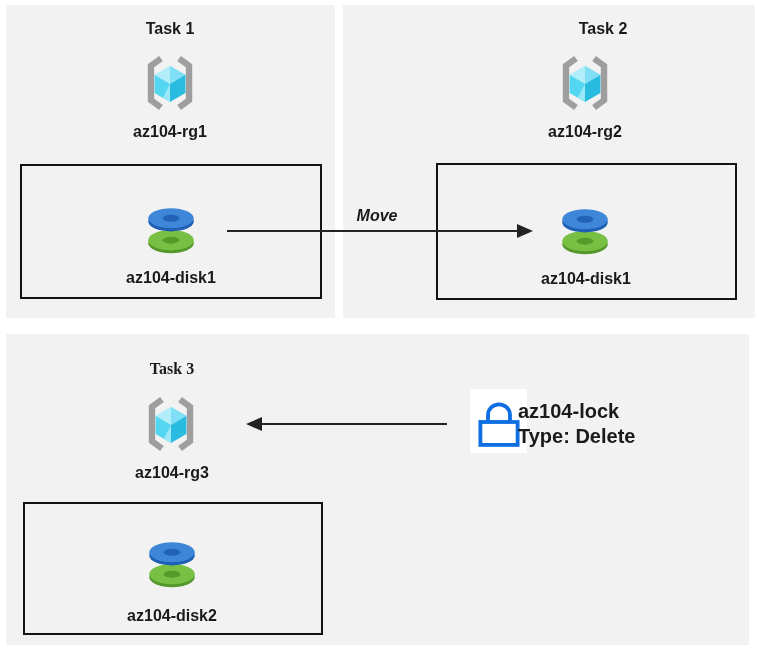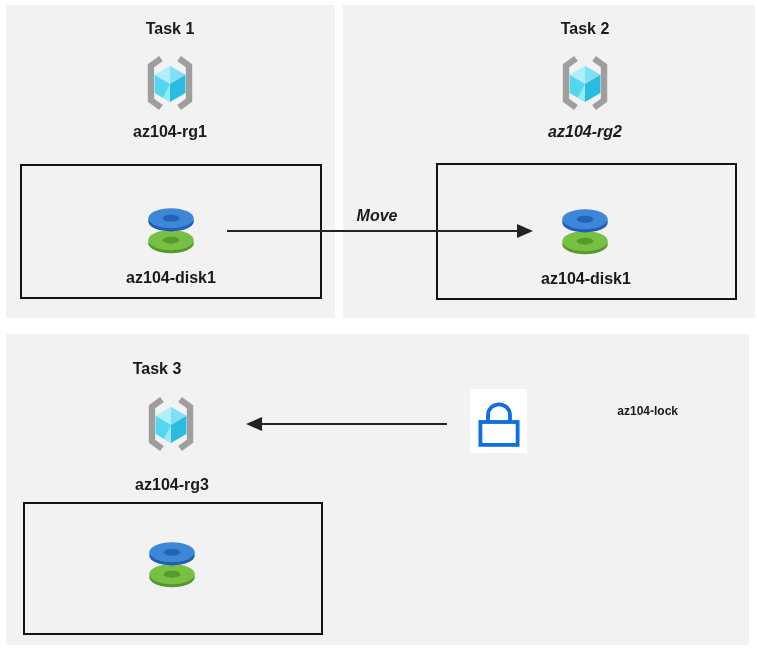--- a/index.html
+++ b/index.html
@@ -8,21 +8,21 @@
     font-family:"Liberation Sans",sans-serif;color:#1a1a1a;overflow:hidden;
   }
   .panel{position:absolute;background:#f2f2f2;}
   .resource-box{position:absolute;border:2px solid #141414;box-sizing:border-box;}
   .lbl{position:absolute;font-size:16px;font-weight:700;text-align:center;line-height:19px;white-space:nowrap;}
   .icon{position:absolute;}
   .arrow-line{position:absolute;height:2px;background:#232323;}
   .arrow-head-right{position:absolute;width:0;height:0;border-top:7px solid transparent;border-bottom:7px solid transparent;border-left:16px solid #232323;}
   .arrow-head-left{position:absolute;width:0;height:0;border-top:7px solid transparent;border-bottom:7px solid transparent;border-right:16px solid #232323;}
   .lock-plate{position:absolute;background:#ffffff;}
-  .lock-text{position:absolute;font-size:12px;font-weight:700;text-align:right;line-height:25px;white-space:nowrap;}
+  .lock-text{position:absolute;font-size:20px;font-weight:700;text-align:left;line-height:25px;white-space:nowrap;}
 </style>
 </head>
 <body>
 
 <svg width="0" height="0" style="position:absolute">
   <defs>
 
     <g id="rg-icon">
       <path d="M22 6 L11 14 L11 52 L22 60" fill="none" stroke="#9e9e9e" stroke-width="7"></path>
       <path d="M42 6 L53 14 L53 52 L42 60" fill="none" stroke="#9e9e9e" stroke-width="7"></path>
@@ -59,49 +59,51 @@
   <svg class="icon" style="left:141px;top:52px;" width="58" height="62" viewBox="0 0 64 66">
       <use href="#rg-icon"></use>
     </svg>
   <div class="lbl" style="left:70px;top:122px;width:200px;text-align:center;">az104-rg1</div>
   <div class="resource-box" style="left:20px;top:164px;width:302px;height:135px;"></div>
   <svg class="icon" style="left:143px;top:202px;" width="56" height="57" viewBox="0 0 64 64">
       <use href="#disk-icon"></use>
     </svg>
   <div class="lbl" style="left:71px;top:268px;width:200px;">az104-disk1</div>
 
-  <div class="lbl" style="left:485px;top:19px;width:200px;">Task 2</div>
+  <div class="lbl" style="left:503px;top:19px;width:200px;">Task 2</div>
   <svg class="icon" style="left:556px;top:52px;" width="58" height="62" viewBox="0 0 64 66">
       <use href="#rg-icon"></use>
     </svg>
-  <div class="lbl" style="left:485px;top:122px;width:200px;font-style:italic;">az104-rg2</div>
+  <div class="lbl" style="left:485px;top:122px;width:200px;">az104-rg2</div>
   <div class="resource-box" style="left:436px;top:163px;width:301px;height:137px;"></div>
   <svg class="icon" style="left:557px;top:203px;" width="56" height="57" viewBox="0 0 64 64">
       <use href="#disk-icon"></use>
     </svg>
   <div class="lbl" style="left:486px;top:269px;width:200px;">az104-disk1</div>
 
   <div class="lbl" style="left:327px;top:206px;width:100px;font-style:italic;">Move</div>
   <div class="arrow-line" style="left:227px;top:230px;width:290px;"></div>
   <div class="arrow-head-right" style="left:517px;top:224px;"></div>
 
-  <div class="lbl" style="left:57px;top:359px;width:200px;">Task 3</div>
+  <div class="lbl" style="left:72px;top:359px;width:200px;font-family:Liberation Serif, serif;">Task 3</div>
   <svg class="icon" style="left:142px;top:393px;" width="58" height="62" viewBox="0 0 64 66">
       <use href="#rg-icon"></use>
     </svg>
-  <div class="lbl" style="left:72px;top:463px;width:200px;margin-top:12px;">az104-rg3</div>
+  <div class="lbl" style="left:72px;top:463px;width:200px;">az104-rg3</div>
   <div class="resource-box" style="left:23px;top:502px;width:300px;height:133px;"></div>
   <svg class="icon" style="left:144px;top:536px;" width="56" height="57" viewBox="0 0 64 64">
       <use href="#disk-icon"></use>
     </svg>
+  <div class="lbl" style="left:72px;top:606px;width:200px;">az104-disk2</div>
 
   <div class="arrow-head-left" style="left:246px;top:417px;"></div>
   <div class="arrow-line" style="left:261px;top:423px;width:186px;"></div>
 
   <div class="lock-plate" style="left:470px;top:389px;width:57px;height:64px;"></div>
   <svg class="icon" style="left:478px;top:396px;" width="42" height="52" viewBox="0 0 44 54">
       <use href="#padlock-icon"></use>
     </svg>
   <div class="lock-text" style="left:518px;top:399px;width:160px;">
     <div>az104-lock</div>
+    <div>Type: Delete</div>
   </div>
 
 </div>
 
 </body></html>

